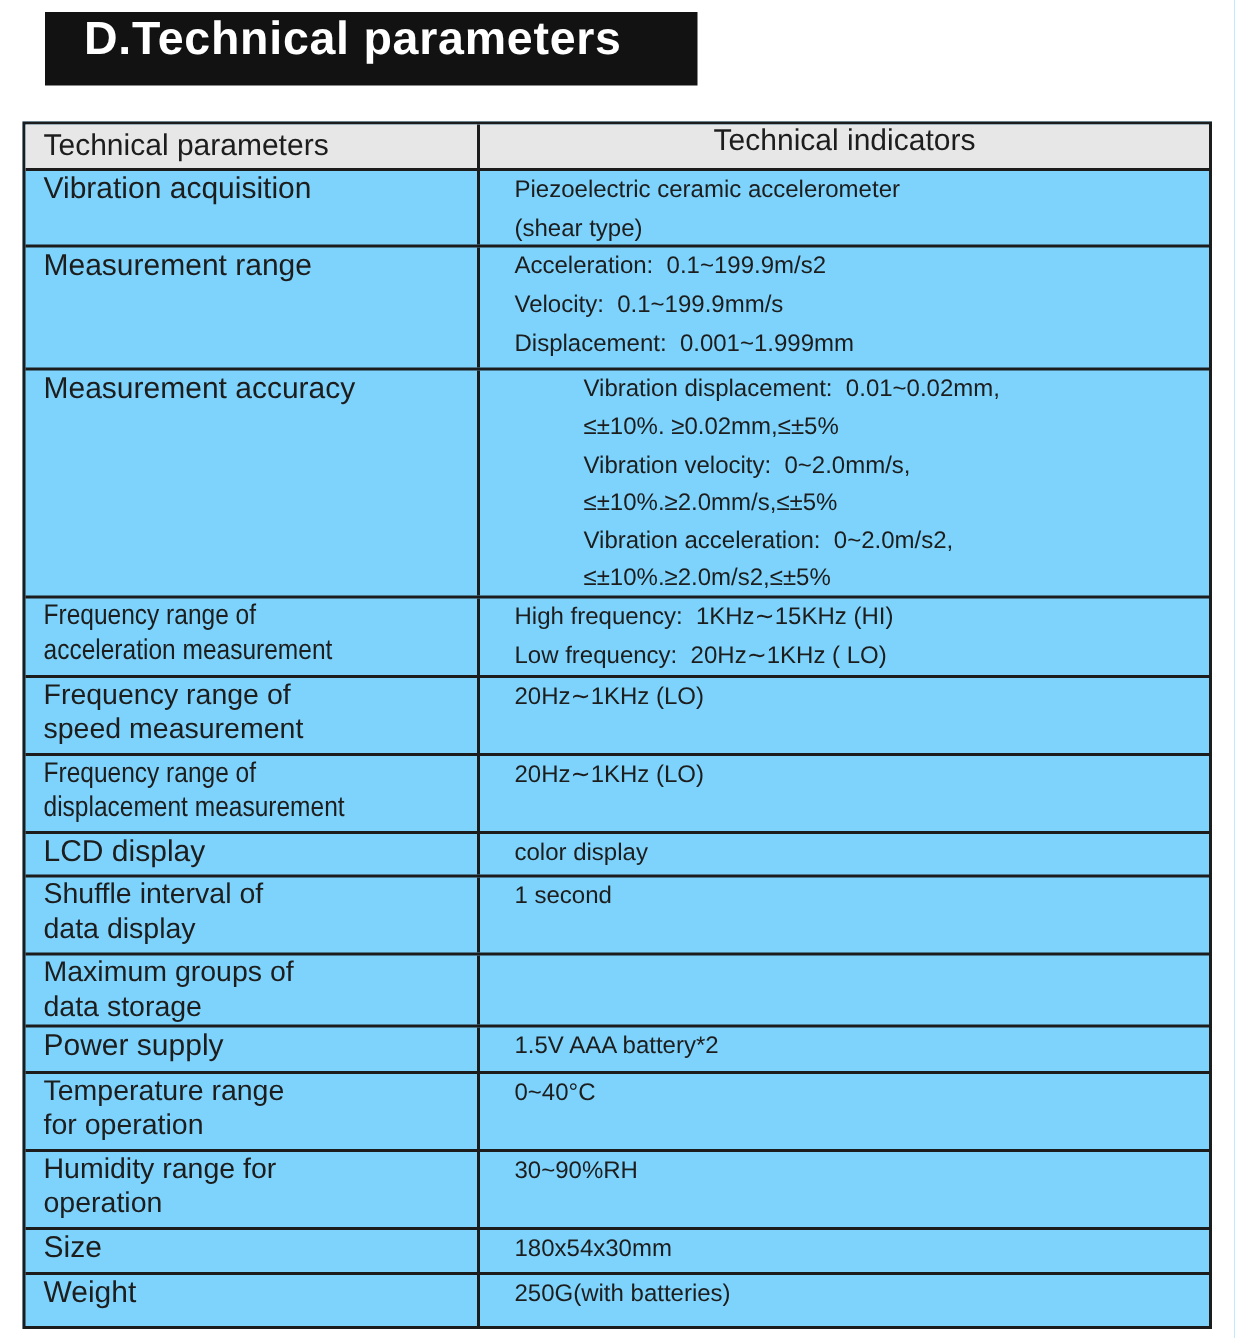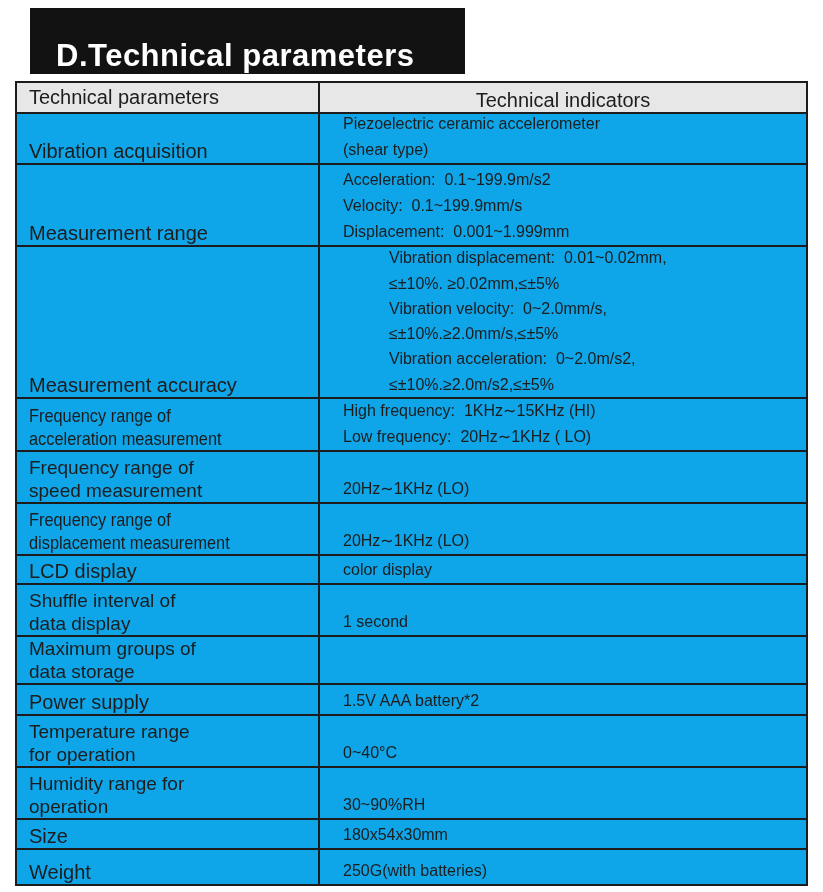--- a/index.html
+++ b/index.html
@@ -7,53 +7,53 @@
     width:823px;height:892px;
     background:#ffffff;
     font-family:"Liberation Sans","DejaVu Sans",sans-serif;
     color:#1d1d1d;
     position:relative;
     overflow:hidden;
   }
   
   .title-banner{
     position:absolute;left:30px;top:8px;
-    width:435px;height:66px;
+    width:435px;height:49px;
     background:#121212;
-    display:flex;align-items:flex-end;
+    display:flex;align-items:flex-start;
     box-sizing:border-box;
     padding-left:26px;
   }
   .title-banner span{
     color:#ffffff;
     font-size:31px;
     font-weight:bold;
     letter-spacing:0.5px;
     white-space:nowrap;
   }
   
   .spec-table{
     position:absolute;left:15px;top:81px;
     width:793px;height:805px;
     box-sizing:border-box;
     border:2px solid #1c1c1c;
-    background:#0ea5e9;
+    background:#7dd3fc;
   }
   .row{
     display:flex;
     box-sizing:border-box;
     border-bottom:2px solid #1c1c1c;
     width:100%;
   }
   .row.last{border-bottom:none;}
   .cell{
     box-sizing:border-box;
     display:flex;
     flex-direction:column;
-    justify-content:flex-end;
+    justify-content:flex-start;
   }
   .cell.param{
     width:303px;
     border-right:2px solid #1c1c1c;
     padding-left:12px;
   }
   .cell.value{
     flex:1;
     padding-left:23px;
   }

